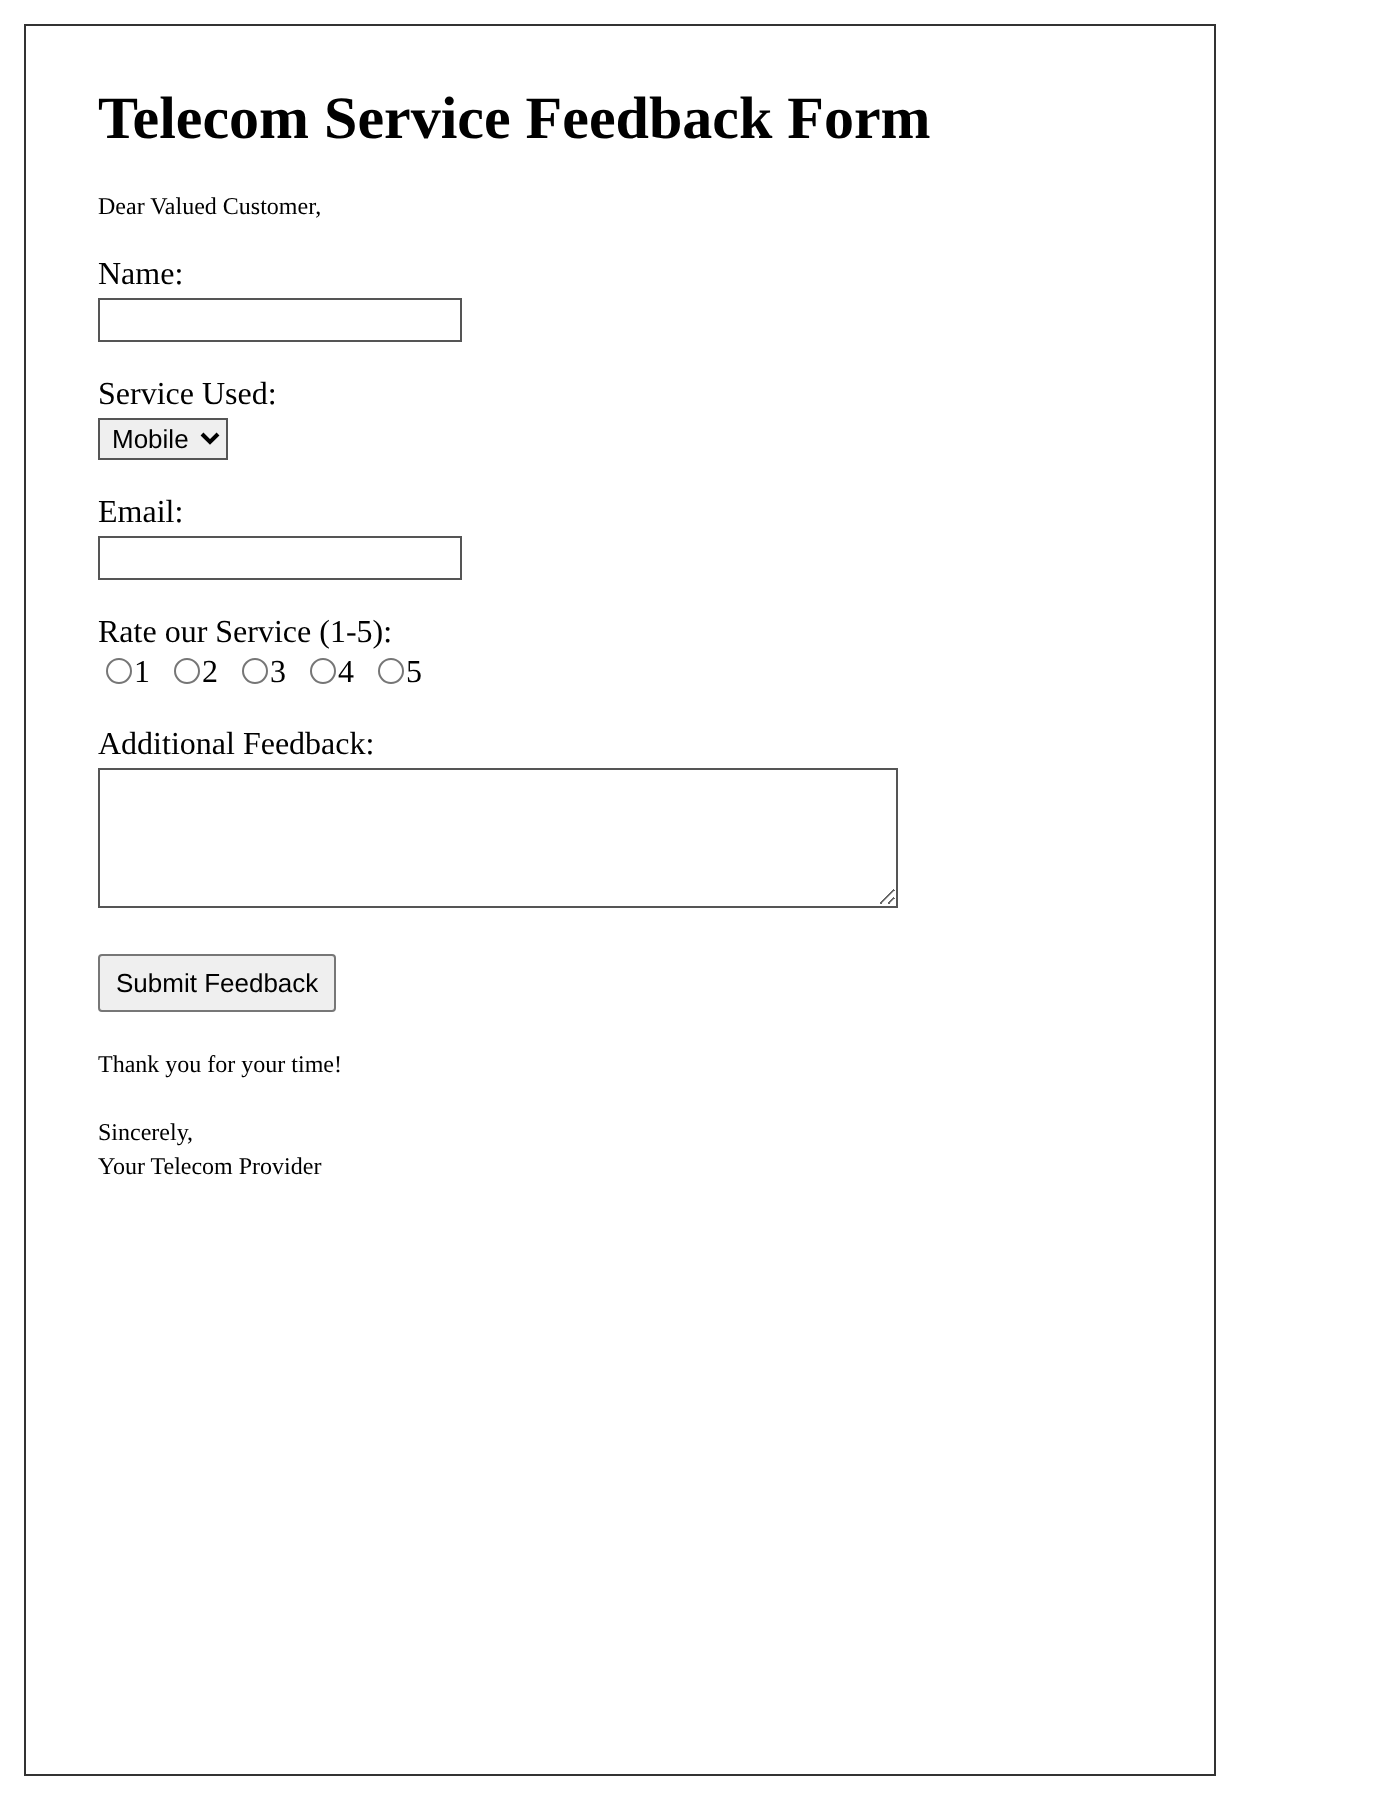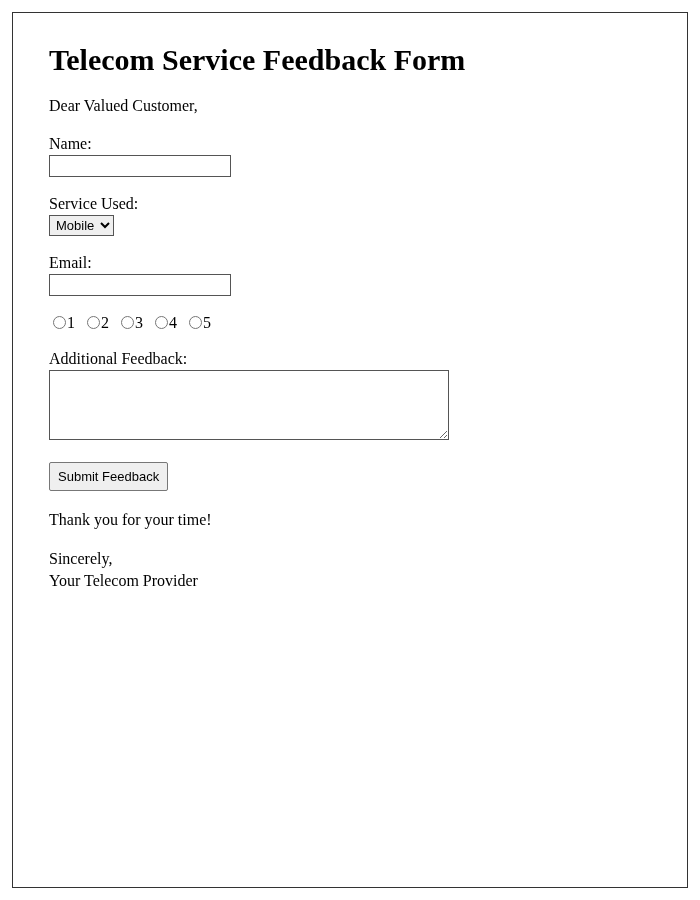--- a/index.html
+++ b/index.html
@@ -3,33 +3,33 @@
   <meta charset="utf-8">
   <style>
     * { box-sizing: border-box; }
     body {
       margin: 0;
       padding: 12px;
       font-family: "Times New Roman", Times, serif;
       background: #fff;
     }
     .page {
-      width: 676px;
+      width: 596px;
       height: 876px;
       border: 1px solid #333;
       padding: 20px 36px;
       background: #fff;
     }
     h1 {
       font-size: 30px;
       font-weight: bold;
       margin: 10px 0 18px 0;
     }
     p {
-      font-size: 16px;
+      font-size: 12px;
       margin: 0 0 18px 0;
       line-height: 1.35;
     }
     .field {
       margin-bottom: 18px;
     }
     .field label {
       font-size: 16px;
       display: block;
       margin-bottom: 2px;
@@ -109,20 +109,21 @@
       <option>Mobile</option>
     </select>
   </div>
 
   <div class="field">
     <label>Email:</label>
     <input type="text" value="" style="">
   </div>
 
   <div class="field">
+    <label>Rate our Service (1-5):</label>
     <div class="radio-row">
       <input type="radio" name="rating" style=""><span class="r-label">1</span>
       <input type="radio" name="rating" style=""><span class="r-label">2</span>
       <input type="radio" name="rating" style=""><span class="r-label">3</span>
       <input type="radio" name="rating" style=""><span class="r-label">4</span>
       <input type="radio" name="rating" style=""><span class="r-label">5</span>
     </div>
   </div>
 
   <div class="field">

